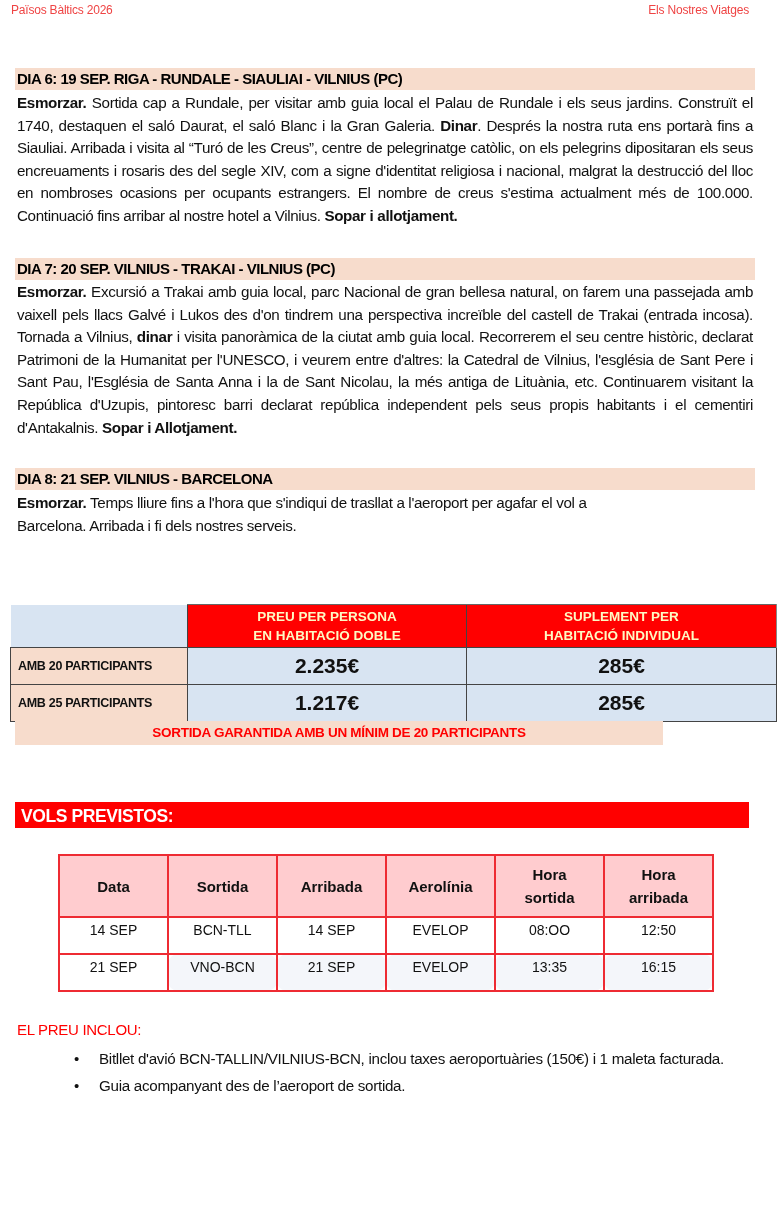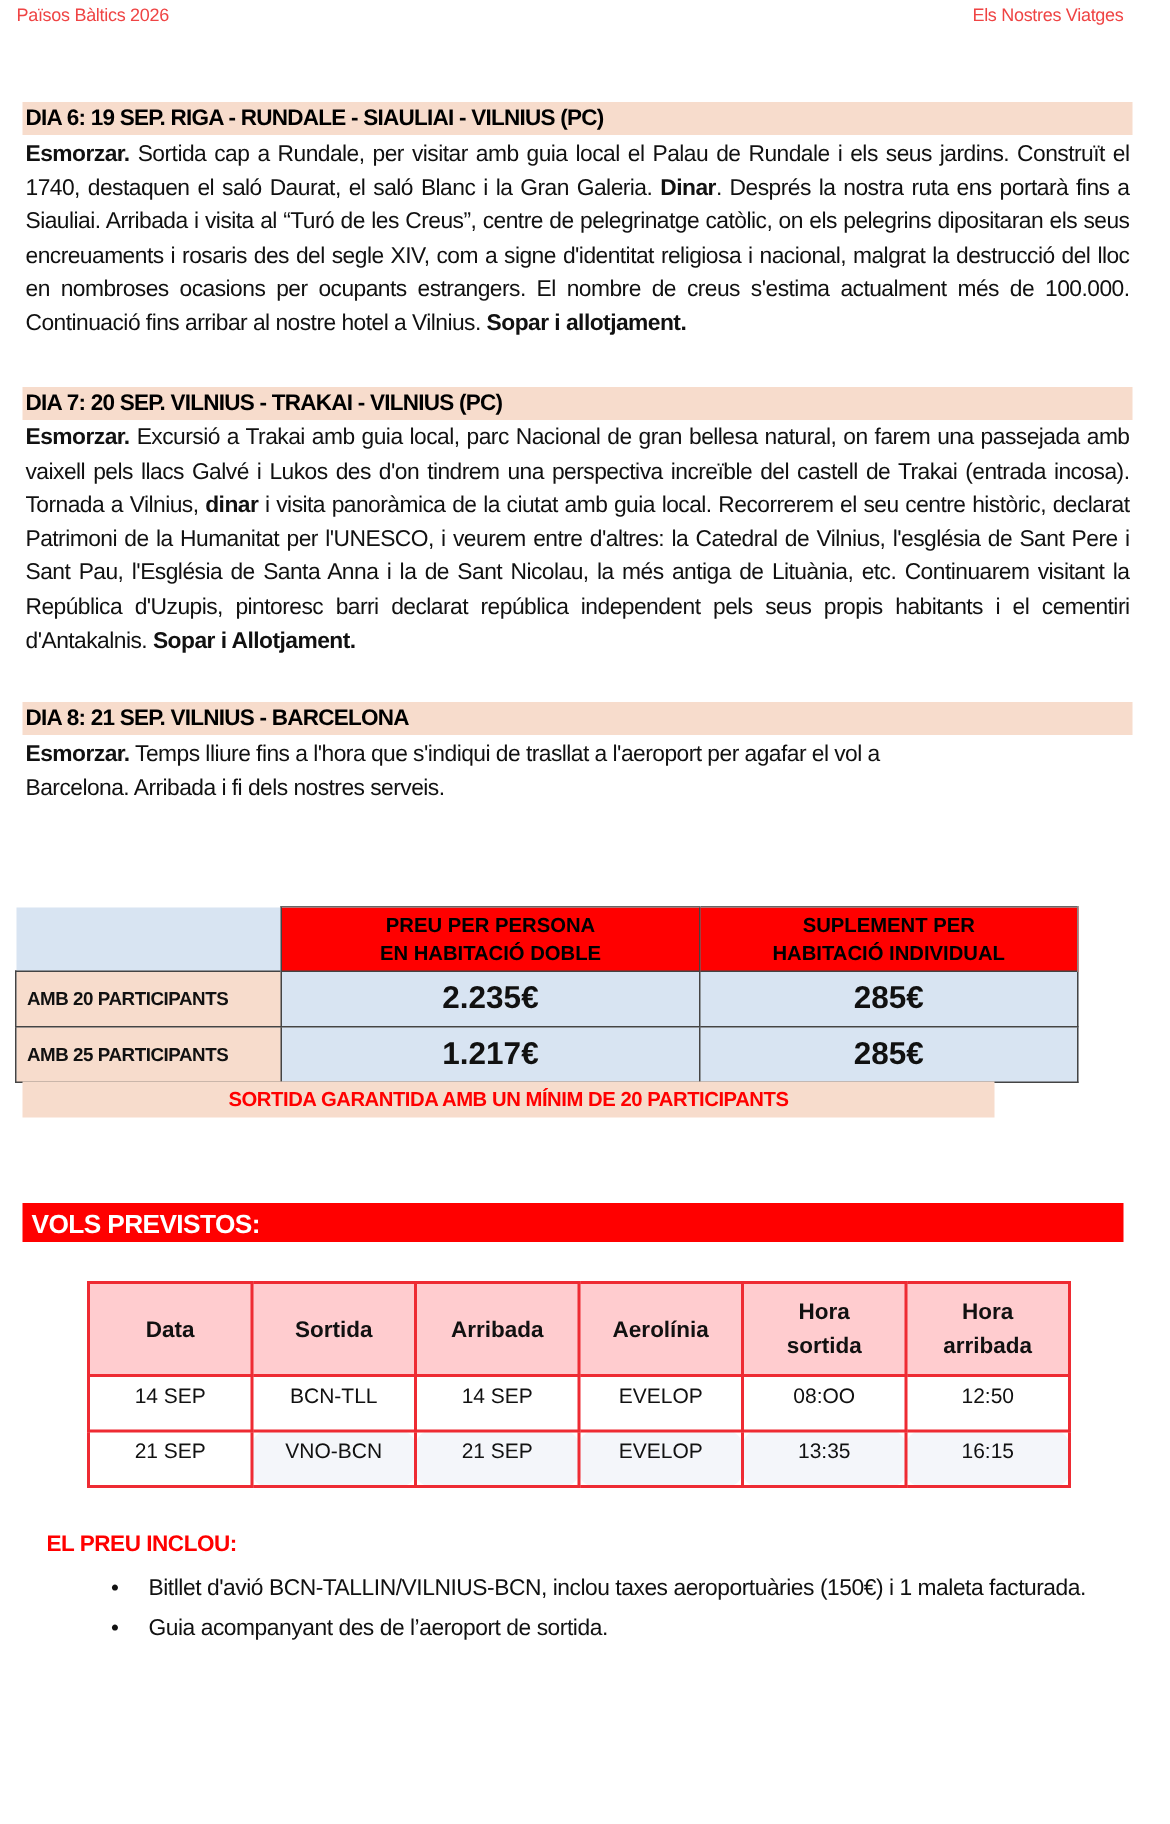--- a/index.html
+++ b/index.html
@@ -11,36 +11,36 @@
   .page-header .right { position: absolute; right: 31px; top: 0; }
 
   .day-title { position: absolute; left: 15px; width: 740px; height: 22px; background: #f7dccc; color: #000000; font-weight: bold; font-size: 15px; line-height: 22px; padding-left: 2px; letter-spacing: -0.5px; }
   .day-body { position: absolute; left: 17px; width: 736px; font-size: 15.2px; line-height: 22.6px; text-align: justify; letter-spacing: -0.35px; }
   .day-body b { font-weight: bold; }
 
   
   .price-table { position: absolute; left: 10px; top: 604px; border-collapse: collapse; }
   .price-table td, .price-table th { padding: 0; }
   .pt-empty { width: 177px; height: 43px; background: #d8e4f2; }
-  .pt-head { width: 279px; height: 43px; background: #ff0000; color: #000000; font-weight: bold; font-size: 13.5px; line-height: 19px; text-align: center; border-left: 1px solid #444; border-top: 1px solid #666; }
-  .pt-head.last { width: 252px; border-right: 1px solid #888; }
+  .pt-head { width: 279px; height: 43px; background: #ff0000; color: #fef9c3; font-weight: bold; font-size: 13.5px; line-height: 19px; text-align: center; border-left: 1px solid #444; border-top: 1px solid #666; }
+  .pt-head.last { width: 310px; border-right: 1px solid #888; }
   .pt-row-label { height: 37px; background: #f7dccc; font-weight: bold; font-size: 12.5px; padding-left: 7px !important; border: 1px solid #444; text-align: left; vertical-align: middle; letter-spacing: -0.3px; }
   .pt-price { background: #d8e4f2; font-weight: bold; font-size: 21px; text-align: center; border: 1px solid #444; vertical-align: middle; }
   .guarantee { position: absolute; left: 15px; top: 721px; width: 648px; height: 24px; background: #f7dccc; color: #ff0000; font-weight: bold; font-size: 13.5px; line-height: 24px; text-align: center; letter-spacing: -0.3px; }
 
   .section-bar { position: absolute; left: 15px; top: 802px; width: 734px; height: 26px; background: #ff0000; color: #ffffff; font-weight: bold; font-size: 17.5px; line-height: 28px; padding-left: 6px; letter-spacing: -0.4px; }
 
   
   .flights { position: absolute; left: 58px; top: 854px; border-collapse: collapse; }
   .flights th { background: #ffcccf; height: 62px; font-size: 15px; font-weight: bold; border: 2px solid #ee2b33; text-align: center; line-height: 23px; }
   .flights td { height: 37px; font-size: 14px; border: 2px solid #ee2b33; text-align: center; vertical-align: top; padding-top: 4px; }
   .flights tr.row2 td { background: #ffffff; border-radius: 10px; }
   .flights tr.row2 td.alt { background: #f4f6fa; }
 
-  .includes-title { position: absolute; left: 17px; top: 1021px; color: #ff0000; font-weight: bold; font-size: 15px; letter-spacing: -0.3px; margin-left: 14px; }
+  .includes-title { position: absolute; left: 17px; top: 1021px; color: #ff0000; font-weight: normal; font-size: 15px; letter-spacing: -0.3px; }
   .includes-list { position: absolute; left: 74px; top: 1047px; width: 680px; list-style: none; }
   .includes-list li { position: relative; padding-left: 25px; font-size: 15.2px; line-height: 24px; letter-spacing: -0.3px; margin-bottom: 3px; }
   .includes-list li .bullet { position: absolute; left: 0; top: 0; font-size: 15px; }
 </style>
 </head>
 <body>
 
 <div class="page-header">
   <span class="left">Països Bàltics  2026</span>
   <span class="right">Els Nostres Viatges</span>

